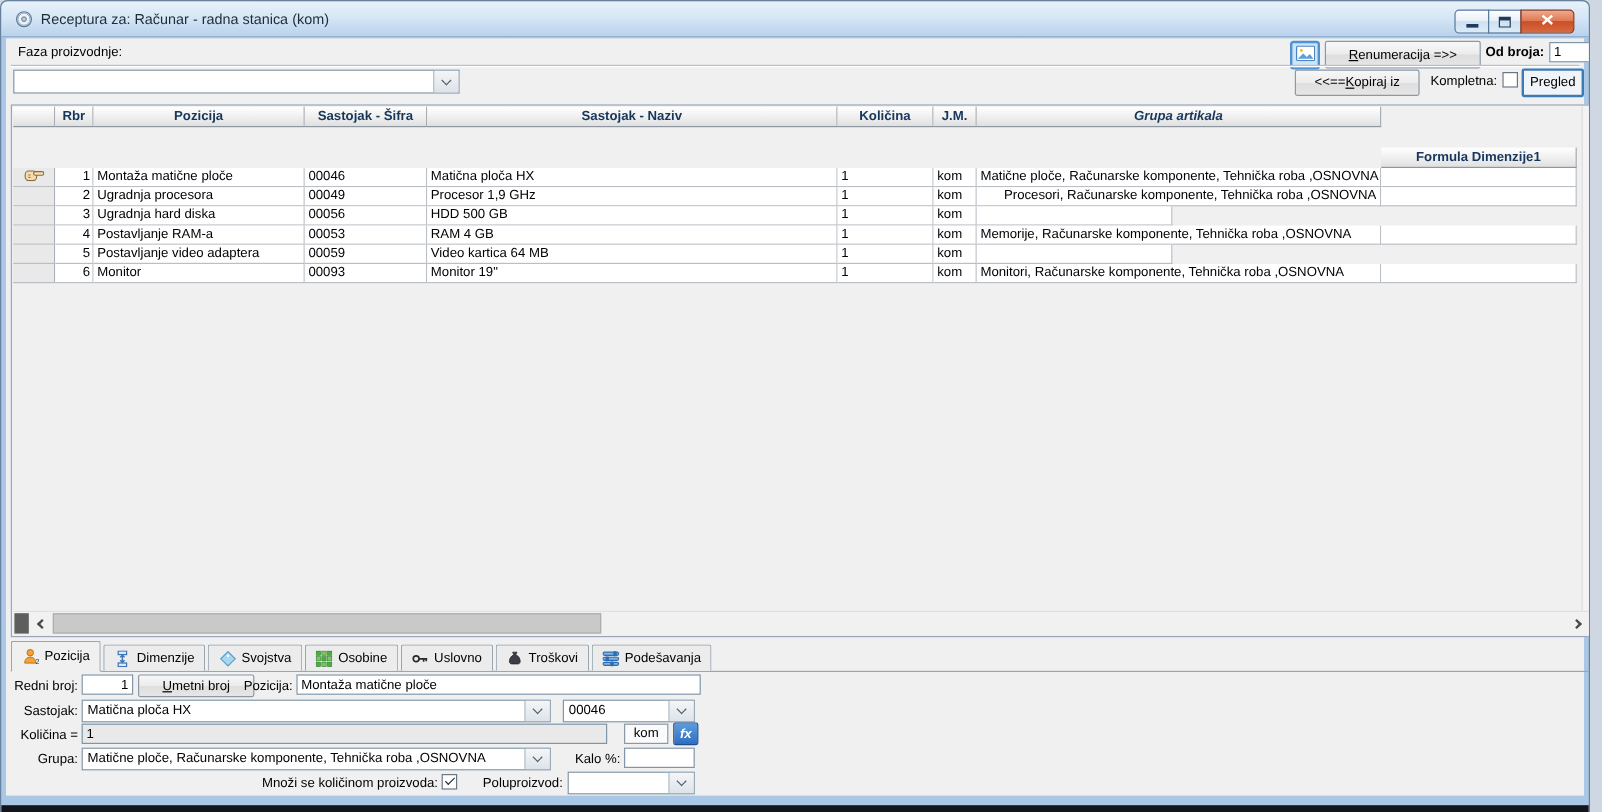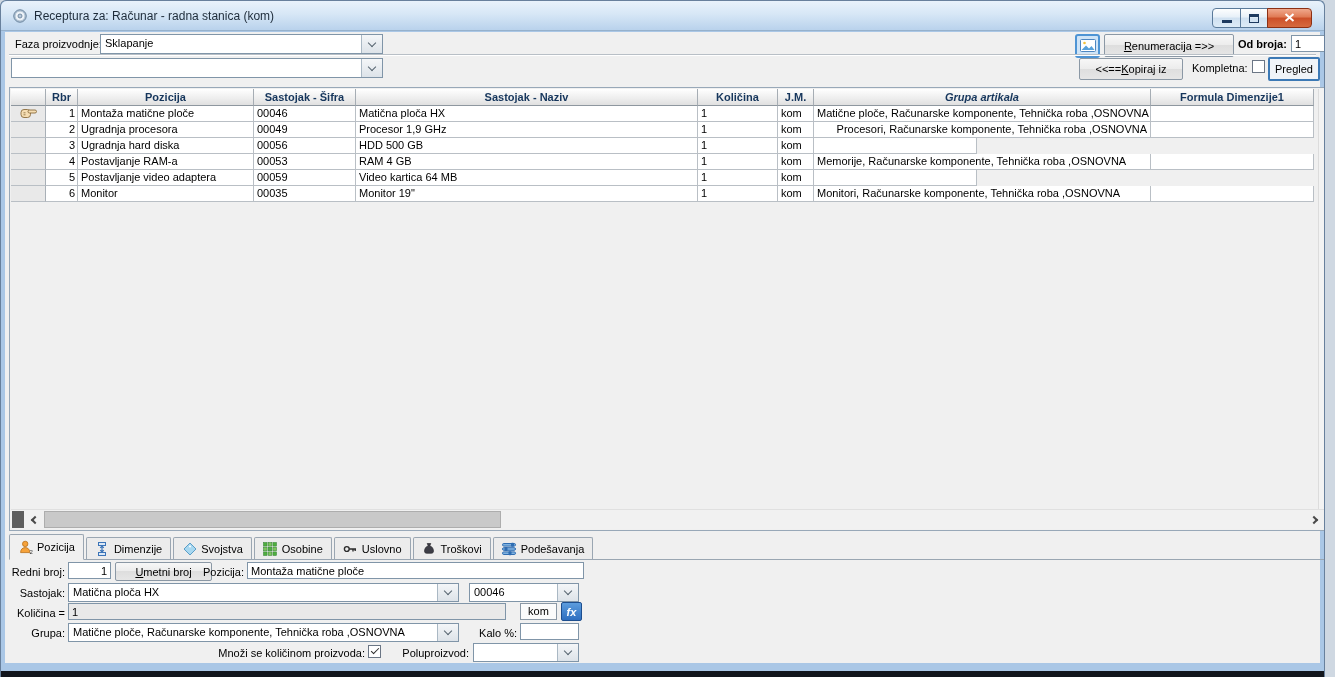--- a/index.html
+++ b/index.html
@@ -84,26 +84,20 @@
           <span><svg width="11" height="9" viewBox="0 0 11 9">
               <path d="M1.5 1 L9.5 8 M9.5 1 L1.5 8" stroke="#fff" stroke-width="2"></path>
             </svg></span>
         </div>
     </div>
   </div>
 
   <div class="content"></div>
 
   <div class="lbl" style="left:14px;top:37px">Faza proizvodnje:</div>
-  <div class="combo" style="left:99px;top:33px;width:283px">
-    <span class="cfield">Sklapanje</span>
-    <span class="cbtn">
-        <span class="chv"></span>
-      </span>
-  </div>
   <div class="picbtn">
       <span><svg width="16" height="13" viewBox="0 0 16 13">
           <rect x="0.5" y="0.5" width="15" height="12" rx="1" fill="#fff" stroke="#4d86c0"></rect>
           <circle cx="4.5" cy="4" r="1.3" fill="#f4c33c"></circle>
           <path d="M1.5 11 L6 6.5 L9 9.5 L11.5 7 L14.5 11 Z" fill="#57a0d9"></path>
         </svg></span>
     </div>
   <div class="btn" style="left:1103px;top:33px;width:130px;height:23px"><u>R</u>enumeracija =&gt;&gt;</div>
   <div class="lbl" style="left:1237px;top:37px;font-weight:bold">Od broja:</div>
   <input class="input" style="left: 1290px; top: 34px; width: 36px;" value="1">
@@ -125,21 +119,21 @@
     <div id="grid">
         <div class="grow">
           <div class="gcell hd" style="width: 35px;"></div>
           <div class="gcell hd" style="width: 32px;">Rbr</div>
           <div class="gcell hd" style="width: 176px;">Pozicija</div>
           <div class="gcell hd" style="width: 102px;">Sastojak - Šifra</div>
           <div class="gcell hd" style="width: 342px;">Sastojak - Naziv</div>
           <div class="gcell hd" style="width: 80px;">Količina</div>
           <div class="gcell hd" style="width: 36px;">J.M.</div>
           <div class="gcell hd" style="width: 337px; font-style: italic;">Grupa artikala</div>
-          <div class="gcell hd" style="width: 163px;">Formula Dimenzije1</div>
+          <div class="gcell hd" style="width: 163px; margin-top: 34px;">Formula Dimenzije1</div>
         </div>
         <div class="grow">
           <div class="gcell gut" style="width: 35px;">
             <span><svg width="17" height="12" viewBox="0 0 17 12">
                 <rect x="1" y="3.5" width="9.5" height="8" rx="3" fill="#f5ddb2" stroke="#8a6c3c" stroke-width="0.9"></rect>
                 <rect x="8" y="4" width="8.5" height="3" rx="1.5" fill="#f5ddb2" stroke="#8a6c3c" stroke-width="0.9"></rect>
                 <path d="M3.5 6.8 h2 M3.5 8.8 h2" stroke="#8a6c3c" stroke-width="0.8" fill="none"></path>
               </svg></span>
           </div>
           <div class="gcell num" style="width: 32px;">1</div>
@@ -190,21 +184,21 @@
           <div class="gcell" style="width: 102px;">00059</div>
           <div class="gcell" style="width: 342px;">Video kartica 64 MB</div>
           <div class="gcell" style="width: 80px;">1</div>
           <div class="gcell" style="width: 36px;">kom</div>
           <div class="gcell" style="width: 163px;"></div>
         </div>
         <div class="grow">
           <div class="gcell gut" style="width: 35px;"></div>
           <div class="gcell num" style="width: 32px;">6</div>
           <div class="gcell" style="width: 176px;">Monitor</div>
-          <div class="gcell" style="width: 102px;">00035</div>
+          <div class="gcell" style="width: 102px;">00093</div>
           <div class="gcell" style="width: 342px;">Monitor 19"</div>
           <div class="gcell" style="width: 80px;">1</div>
           <div class="gcell" style="width: 36px;">kom</div>
           <div class="gcell" style="width: 337px;">Monitori, Računarske komponente, Tehnička roba ,OSNOVNA</div>
           <div class="gcell" style="width: 163px;"></div>
         </div>
       </div>
     <div class="vtrack"></div>
     <div class="hscroll">
       <div class="hs-block"></div>

